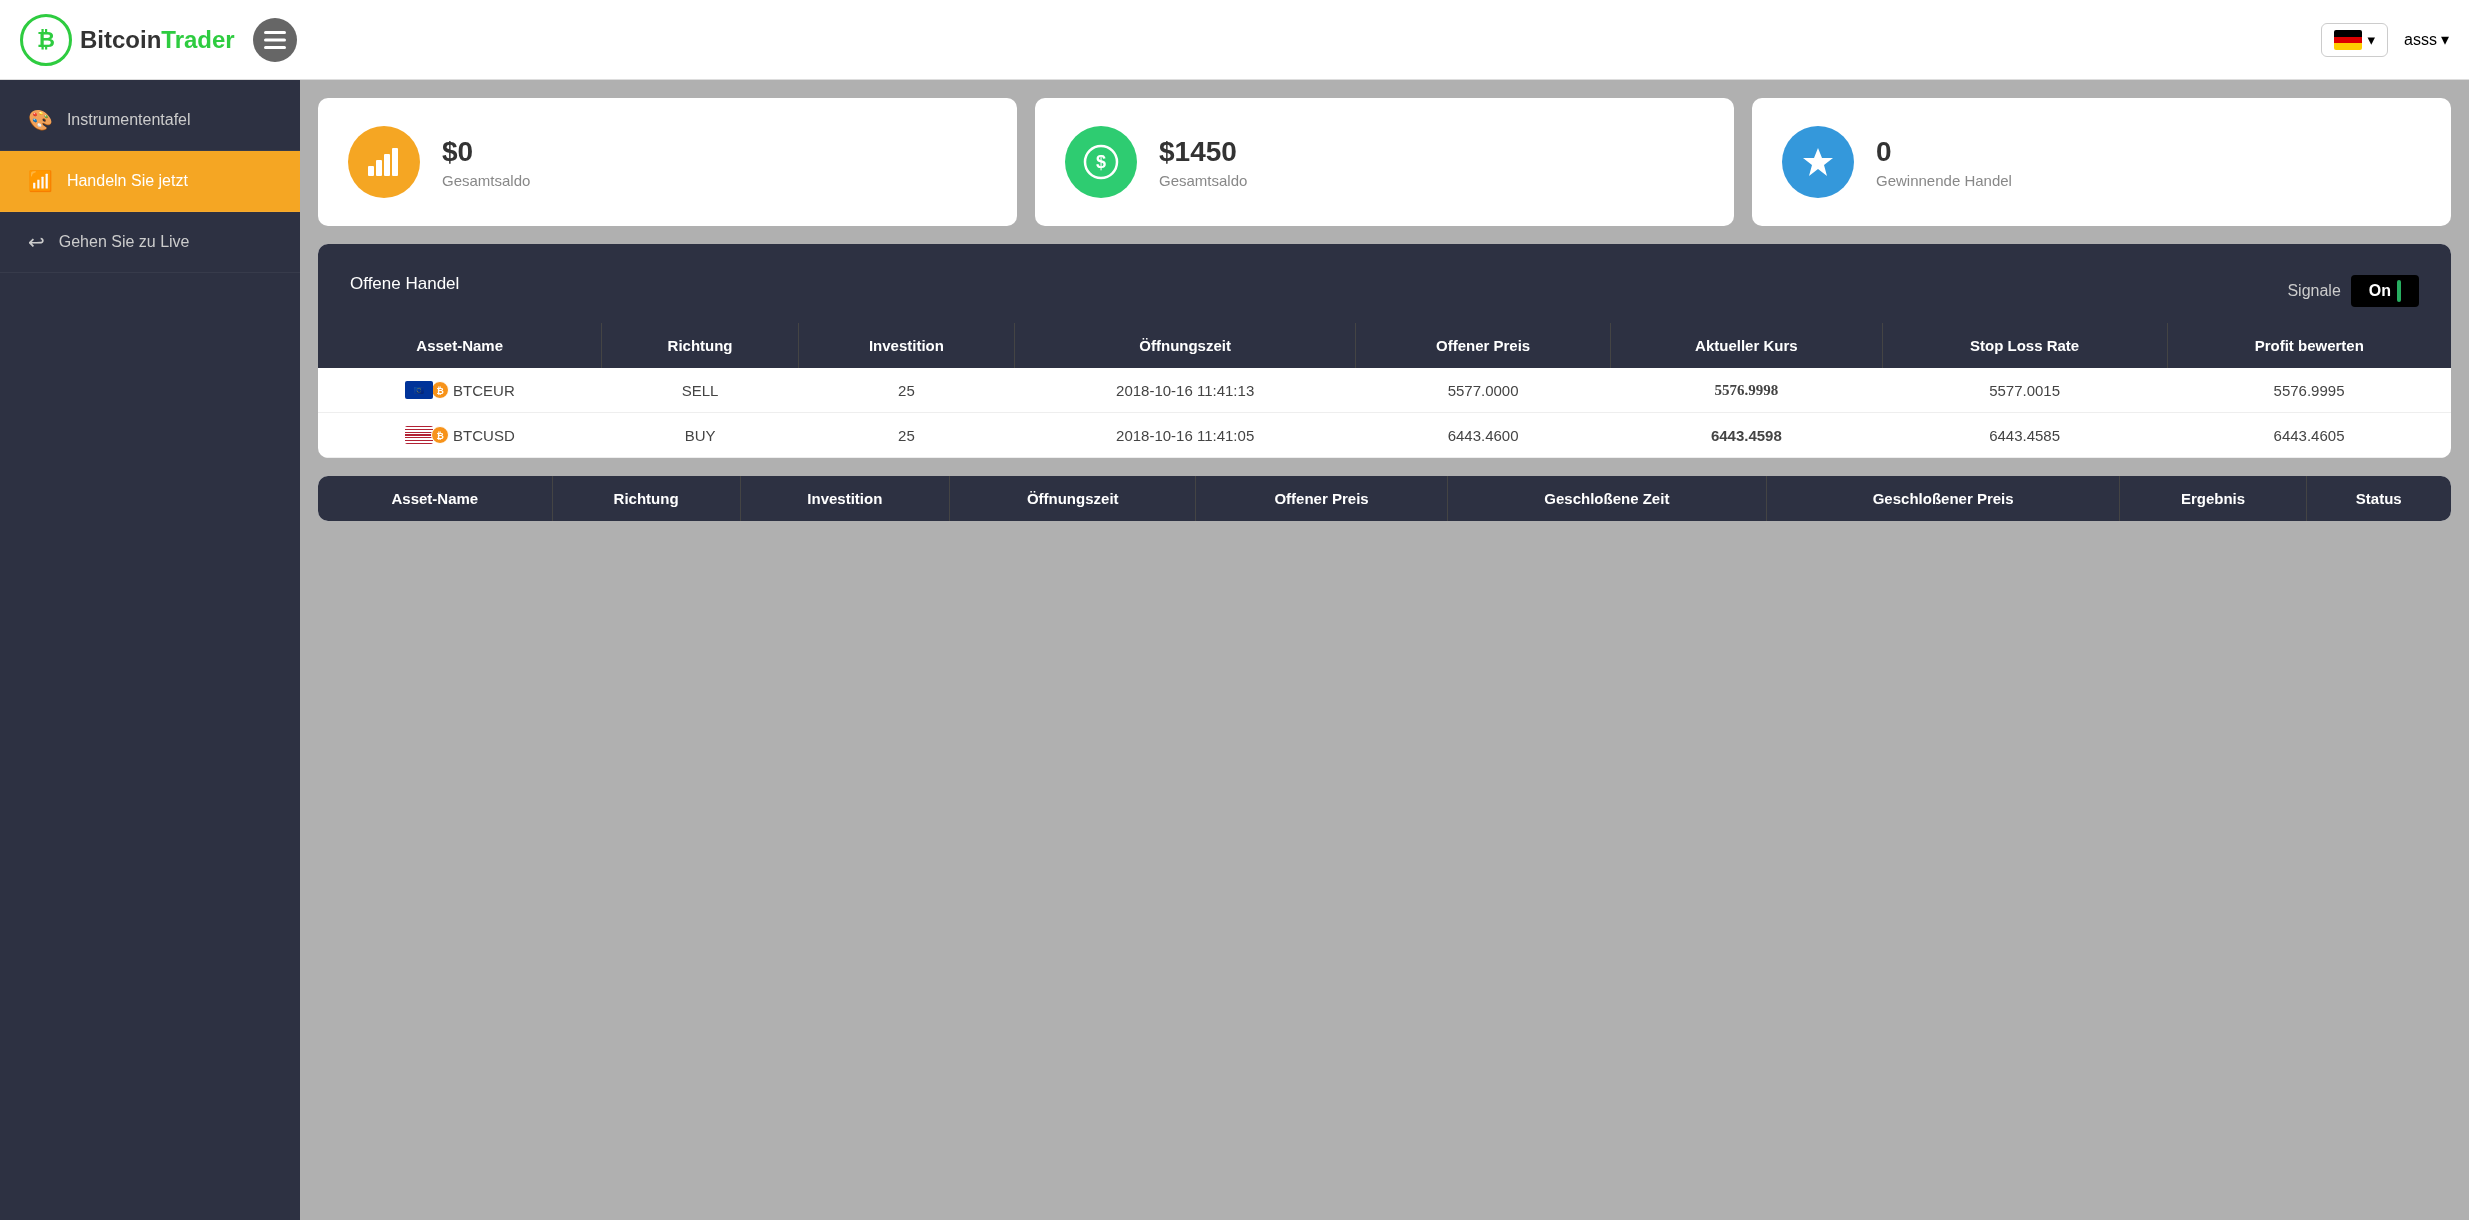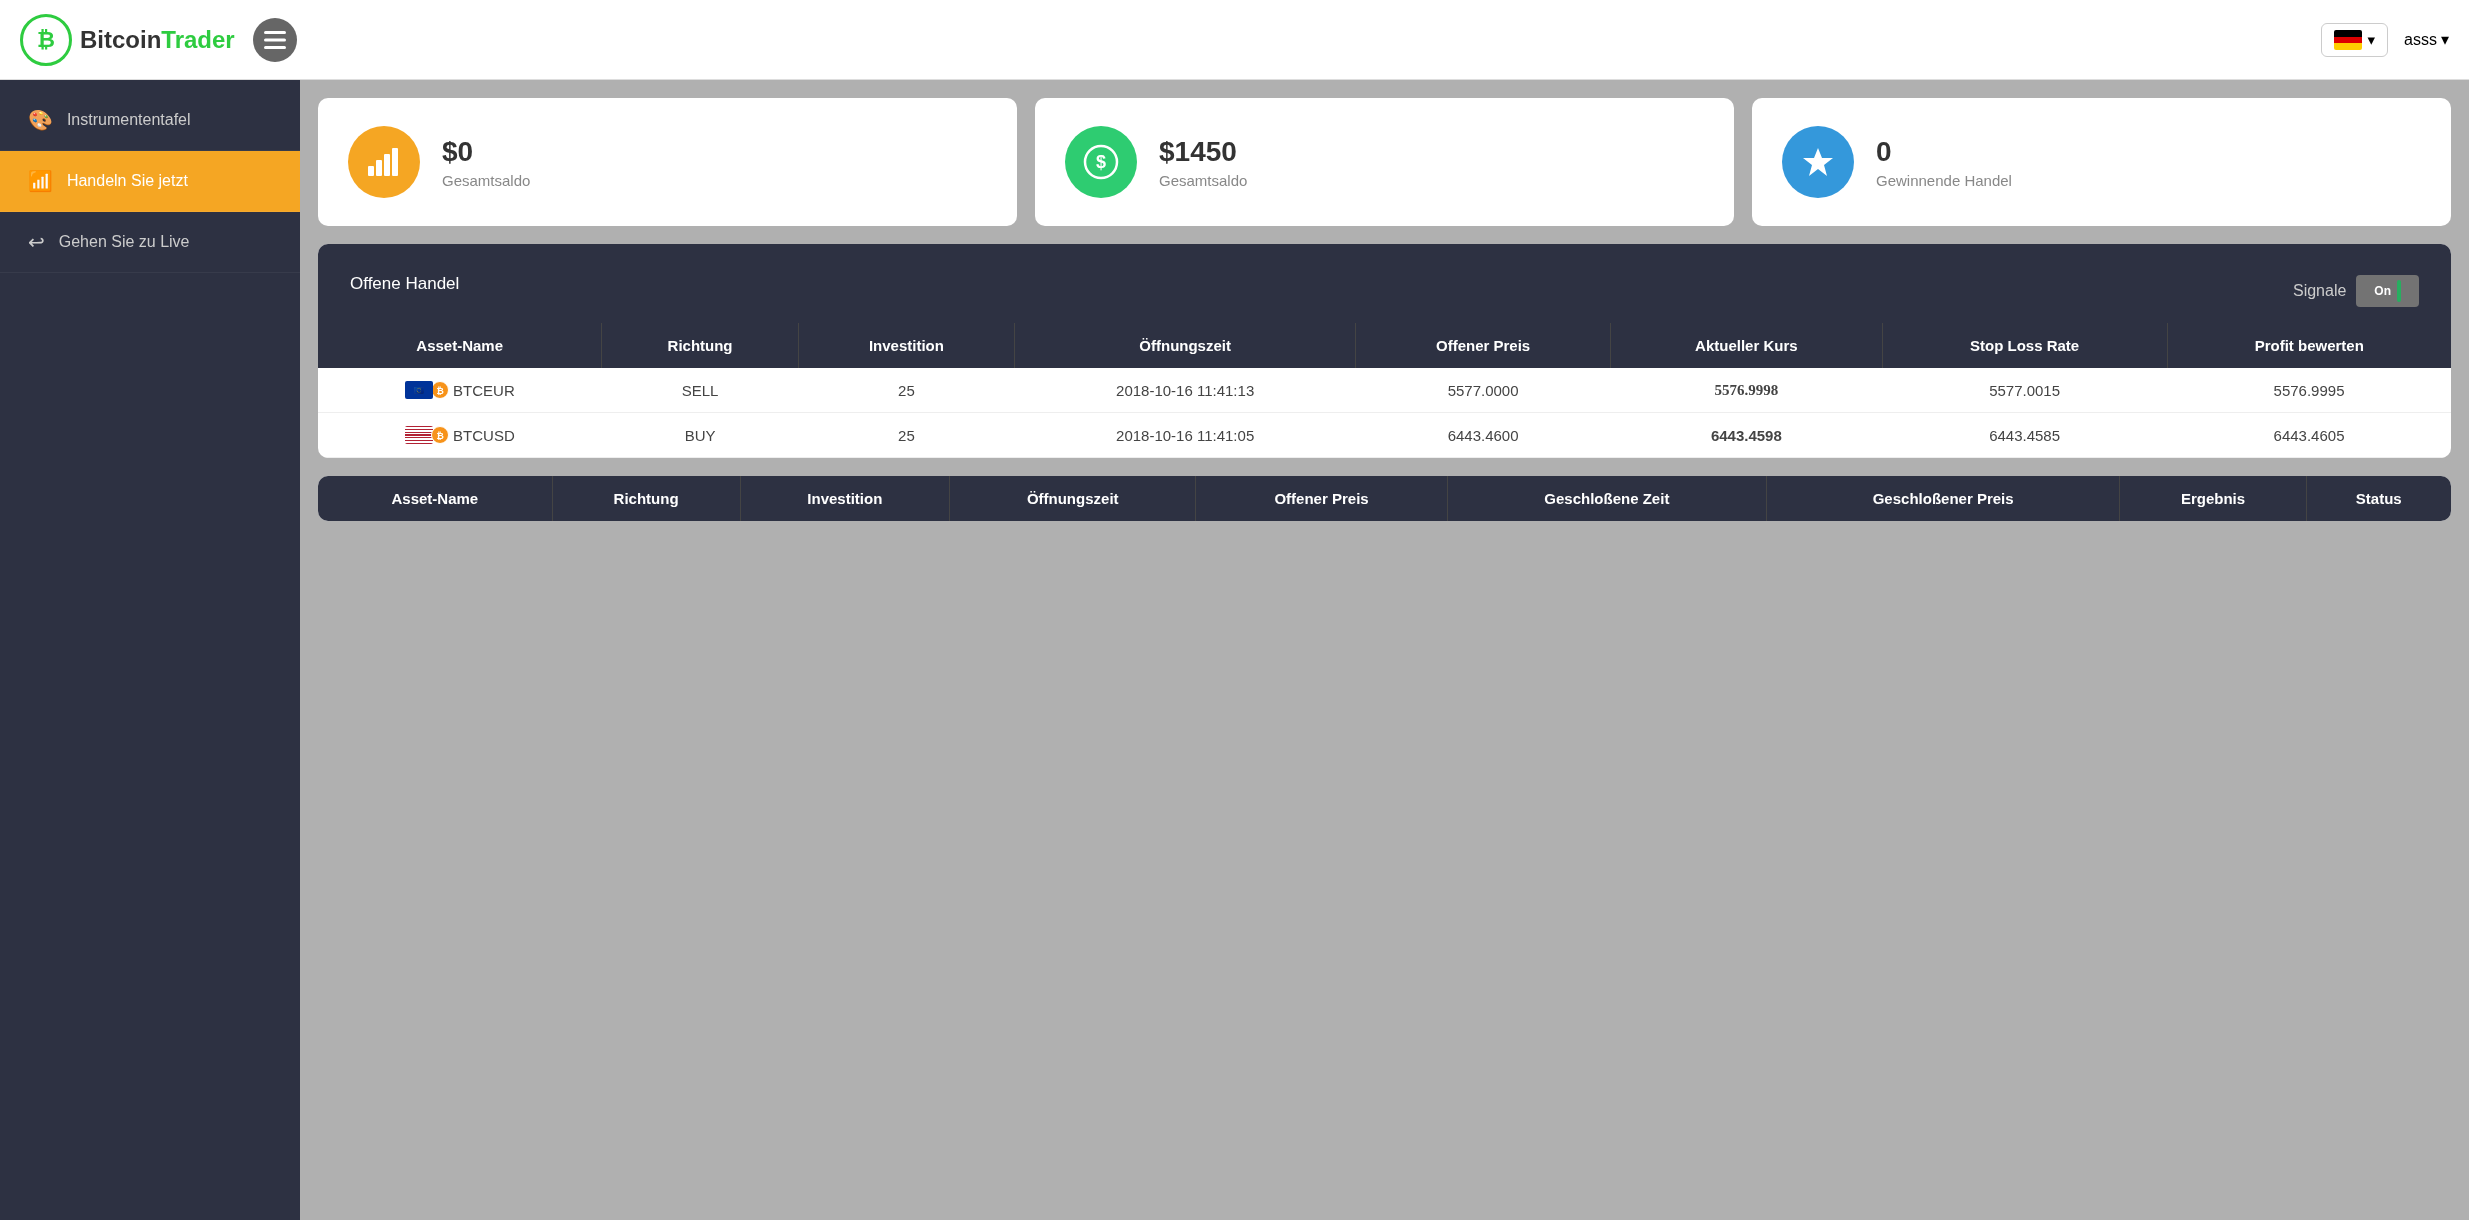--- a/index.html
+++ b/index.html
@@ -147,26 +147,26 @@
       align-items: center;
       justify-content: space-between;
     }
     .signals-toggle {
       display: flex; align-items: center; gap: 10px;
       font-size: 16px;
       margin-top: 15px;
     }
     .toggle-label { color: #ccc; }
     .toggle-btn {
-      background: #737373;
+      background: #000000;
       color: #fff;
       border: none;
       border-radius: 4px;
       padding: 5px 18px;
-      font-size: 12px;
+      font-size: 16px;
       font-weight: bold;
       cursor: pointer;
       display: flex; align-items: center; gap: 6px;
     }
     .toggle-line {
       width: 4px; height: 22px;
       background: #27ae60;
       display: inline-block;
       border-radius: 2px;
     }

